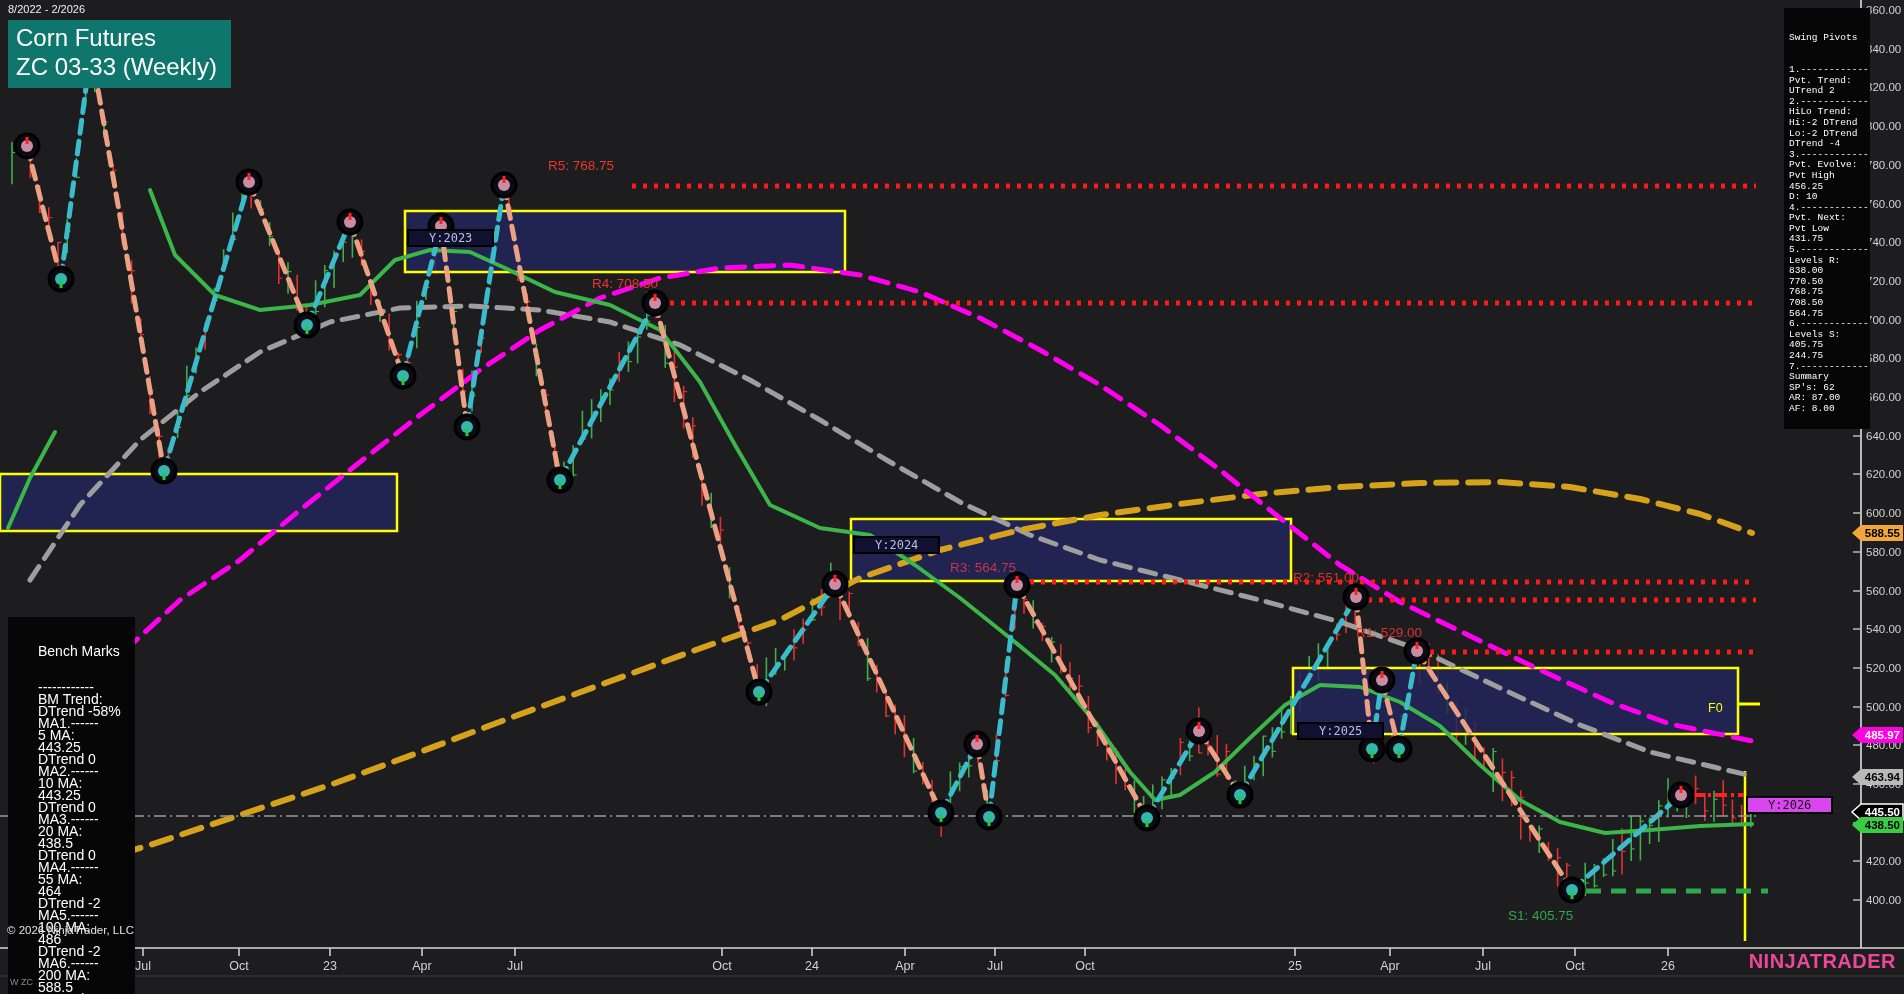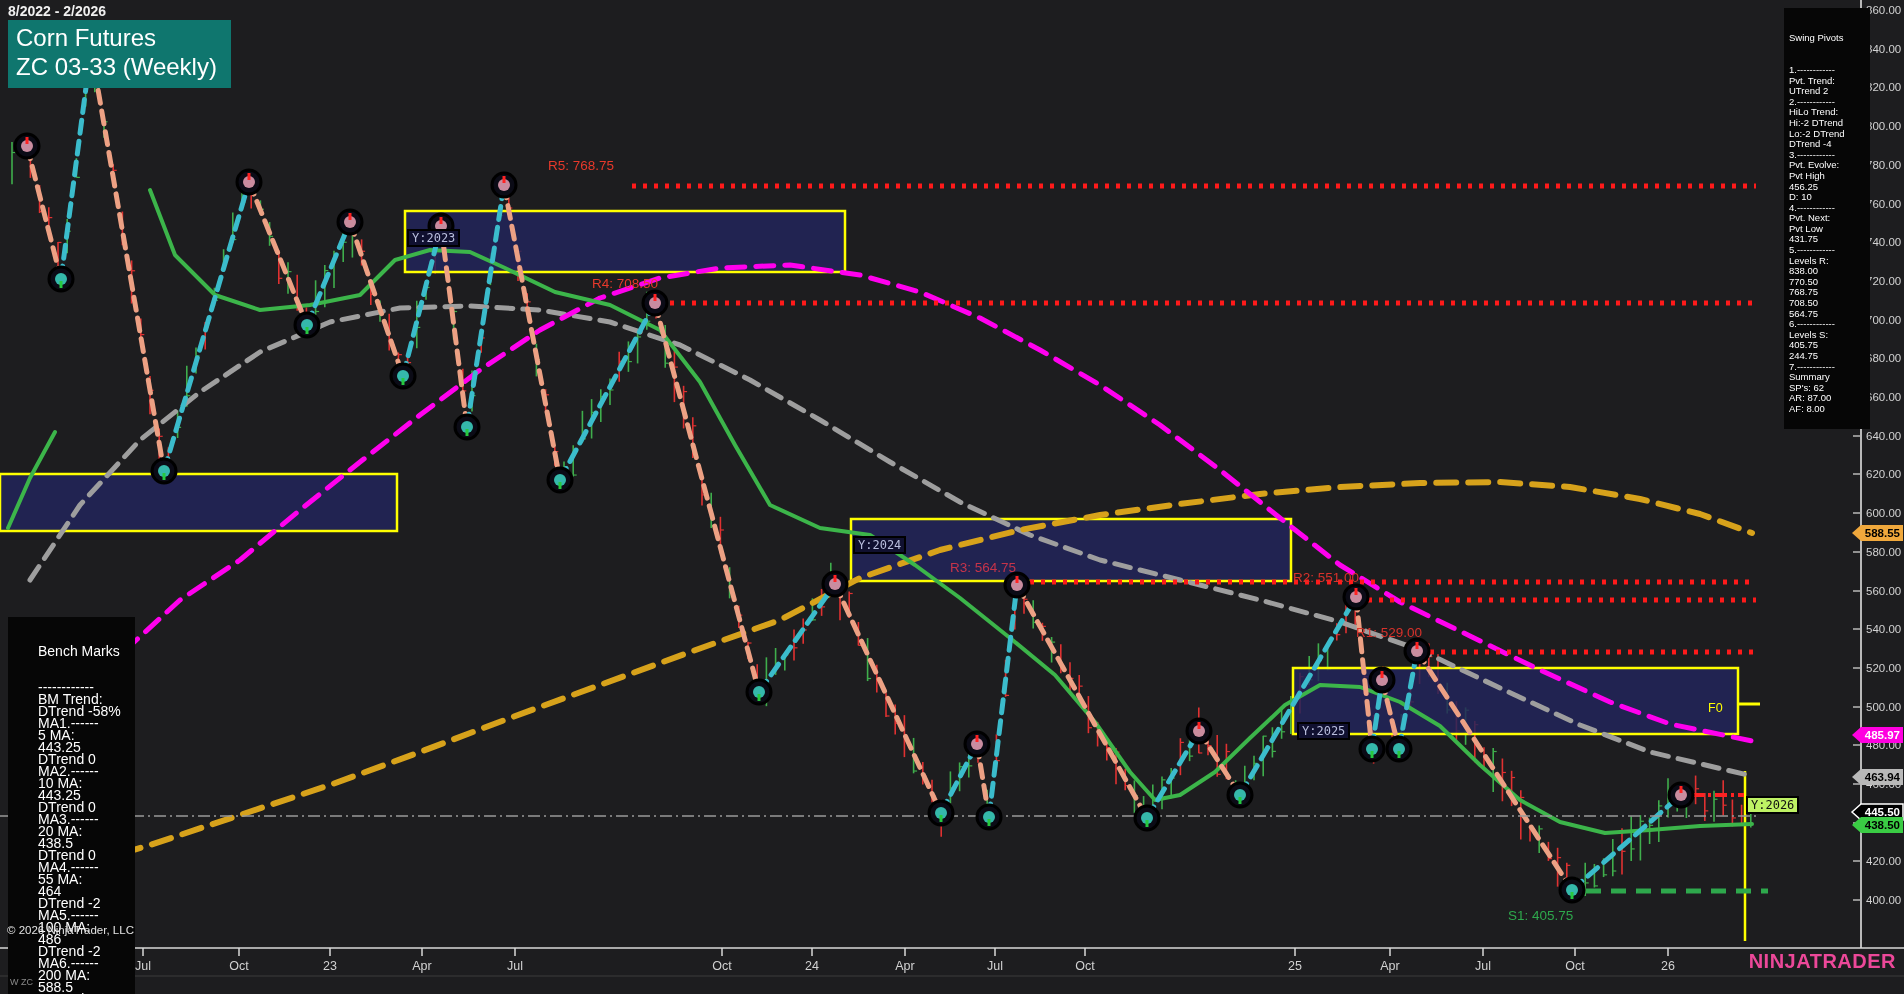--- a/index.html
+++ b/index.html
@@ -1,31 +1,31 @@
 <!DOCTYPE html>
 <html><head>
 <meta charset="utf-8">
 <style>
   html,body{margin:0;padding:0;background:#141414;}
   #app{position:relative;width:1904px;height:994px;background:#1d1d1f;overflow:hidden;
        font-family:"Liberation Sans",sans-serif;}
   #chart{position:absolute;left:0;top:0;}
-  .daterange{position:absolute;left:8px;top:3px;color:#f0f0f0;font-size:14px;font-weight:bold;z-index:30;}
+  .daterange{position:absolute;left:8px;top:3px;color:#f0f0f0;font-size:11px;font-weight:normal;z-index:30;}
   .titlebox{position:absolute;left:8px;top:20px;background:#0f766e;color:#ffffff;
             padding:3px 14px 7px 8px;font-size:24px;line-height:29px;z-index:30;}
   .fpanel{position:absolute;background:#060606;color:#ffffff;z-index:25;padding:4px 5px;white-space:pre;}
-  #swing-panel{left:1784px;top:8px;width:76px;font-size:9.5px;line-height:10.6px;}
+  #swing-panel{left:1784px;top:8px;width:76px;font-size:9.5px;line-height:10.6px;font-family:Liberation Mono, monospace;}
   #bench-panel{left:8px;top:617px;width:92px;font-size:14px;line-height:12px;padding-left:30px;}
   .copyright{position:absolute;left:7px;top:924px;color:#e2e2e2;font-size:11.5px;z-index:30;}
   .watermark{position:absolute;left:10px;top:977px;color:#8a8a8a;font-size:9px;z-index:30;}
   .brand{position:absolute;right:8px;top:950px;color:#ec4899;font-size:20px;font-weight:bold;
          letter-spacing:.5px;z-index:30;}
   .ylab{position:absolute;font-family:"DejaVu Sans Mono",monospace;font-size:12px;color:#b9bedd;
-        background:#101030;border:2px solid #000;padding:0 3px;z-index:20;}
-  .ylab-light{background:#bef264;color:#111;}
+        background:#101030;border:2px solid #000;padding:0 20px;z-index:20;}
+  .ylab-light{background:#d946ef;color:#111;}
 </style>
 </head>
 <body>
 <div id="app">
 
 <svg id="chart" width="1904" height="994">
       <g>
         <line x1="12" y1="142.10755065103112" x2="12" y2="184.3191852869564" stroke="#3fae4c" stroke-width="1.6"></line>
         <line x1="12" y1="152.52852983650686" x2="15.5" y2="152.52852983650686" stroke="#3fae4c" stroke-width="1.2"></line>
         <line x1="21.2" y1="143.08730883849296" x2="21.2" y2="157.39397205365333" stroke="#e03131" stroke-width="1.6"></line>

